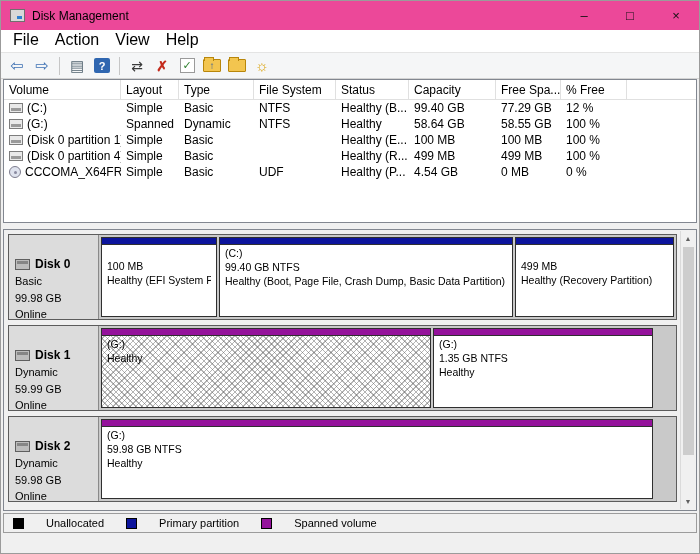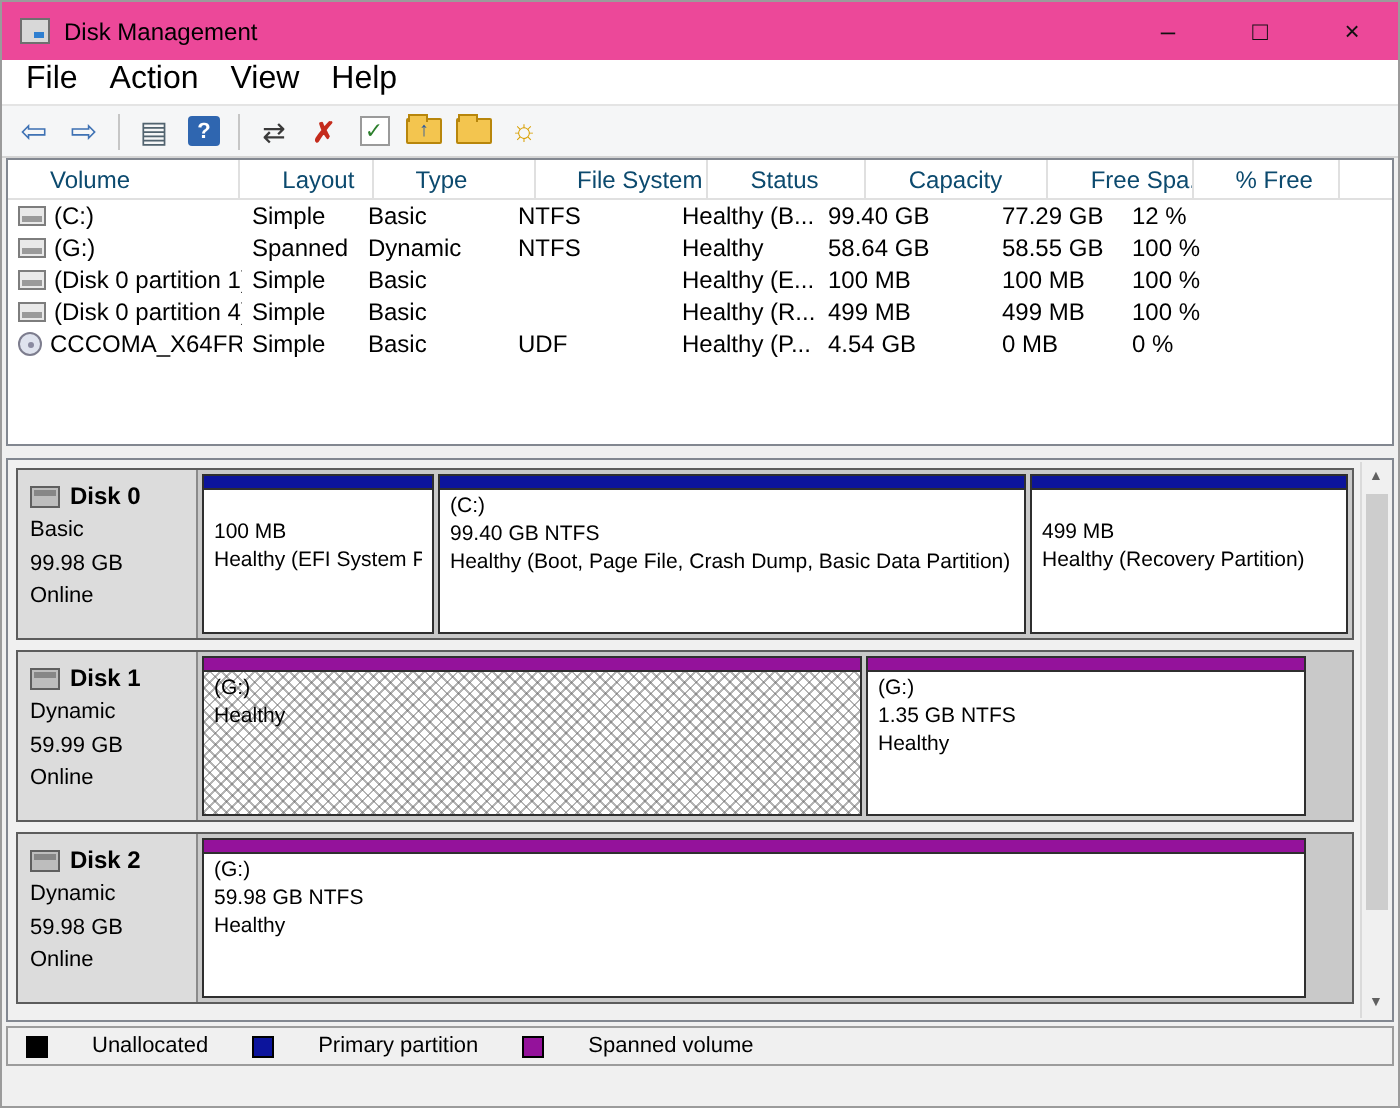--- a/index.html
+++ b/index.html
@@ -30,42 +30,42 @@
   .tb-refresh { color:#3a3a3a; font-size:14px; }
   .tb-delete { color:#c42b1c; font-weight:bold; font-size:14px; }
   .tb-check span { display:flex; align-items:center; justify-content:center; width:15px; height:15px; background:#fff; border:1px solid #9a9a9a; color:#2c7f2c; font-size:11px; }
   .tb-folder span { display:flex; align-items:center; justify-content:center; width:18px; height:13px; background:#f3c54f; border:1px solid #b8860b; border-radius:1px; font-size:10px; font-weight:bold; color:#2c5aa0; position:relative; }
   .tb-folder span::before { content:""; position:absolute; top:-3px; left:0; width:8px; height:3px; background:#f3c54f; border:1px solid #b8860b; border-bottom:none; }
   .tb-lamp { color:#d99f00; font-size:15px; }
 
   
   .table-pane { position:absolute; left:2px; right:2px; top:78px; height:144px; background:#fff; border:1px solid #828790; overflow:hidden; font-size:12px; }
   .thead { display:flex; height:20px; border-bottom:1px solid #e0e0e0; }
-  .th { display:flex; align-items:center; padding:0 5px; border-right:1px solid #e0e0e0; white-space:nowrap; overflow:hidden; color:#0c4a6e;margin-left:16px; }
+  .th { display:flex; align-items:center; padding:0 5px; border-right:1px solid #e0e0e0; white-space:nowrap; overflow:hidden; color:#000000; }
   .tr { display:flex; height:16px; align-items:center; }
   .td { padding:0 5px; white-space:nowrap; overflow:hidden; }
   .col-volume { width:117px; }
   .col-layout { width:58px; }
   .col-type { width:75px; }
   .col-fs { width:82px; }
   .col-status { width:73px; }
   .col-capacity { width:87px; }
   .col-free { width:65px; }
   .col-pct { width:66px; }
   .col-fill { flex:1; border-right:none; }
   .td.col-volume { display:flex; align-items:center; gap:4px; }
   .drive-icon { display:inline-block; width:14px; height:10px; background:#e9e9e9; border:1px solid #7d7d7d; position:relative; flex:none; }
   .drive-icon::after { content:""; position:absolute; left:1px; right:1px; bottom:1px; height:3px; background:#9a9a9a; }
   .cd-icon { display:inline-block; width:12px; height:12px; border-radius:50%; background:#dfe3ee; border:1px solid #7d7d8e; position:relative; flex:none; }
   .cd-icon::after { content:""; position:absolute; left:4px; top:4px; width:3px; height:3px; border-radius:50%; background:#8a8aa0; }
 
   
   .graph-pane { position:absolute; left:2px; right:2px; top:228px; height:282px; background:#f0f0f0; border:1px solid #828790; padding:4px 19px 0 4px; overflow:hidden; }
   .disk-row { display:flex; height:86px; margin-bottom:5px; border:1px solid #5c5c5c; background:#c9c9c9; }
-  .disk-label { width:90px; min-width:90px; background:#dcdcdc; border-right:1px solid #8a8a8a; padding:4px 6px; font-size:11px; line-height:1.5; }
+  .disk-label { width:90px; min-width:90px; background:#dcdcdc; border-right:1px solid #8a8a8a; padding:20px 6px; font-size:11px; line-height:1.5; }
   .disk-name { font-weight:bold; font-size:12px; display:flex; align-items:center; gap:5px; }
   .disk-icon { width:15px; height:11px; background:#bdbdbd; border:1px solid #5f5f5f; position:relative; flex:none; }
   .disk-icon::after { content:""; position:absolute; left:1px; top:1px; right:1px; height:3px; background:#868686; }
   .parts { flex:1; display:flex; gap:2px; padding:2px; overflow:hidden; }
   .part { border:1px solid #2f2f2f; background:#fff; display:flex; flex-direction:column; flex:none; }
   .part-bar { height:7px; border-bottom:1px solid #2f2f2f; }
   .part-body { flex:1; padding:2px 5px; font-size:10.5px; line-height:1.32; overflow:hidden; }
   .pline { min-height:13px; white-space:nowrap; overflow:hidden; }
   .hatched .part-body {
     background-image:

